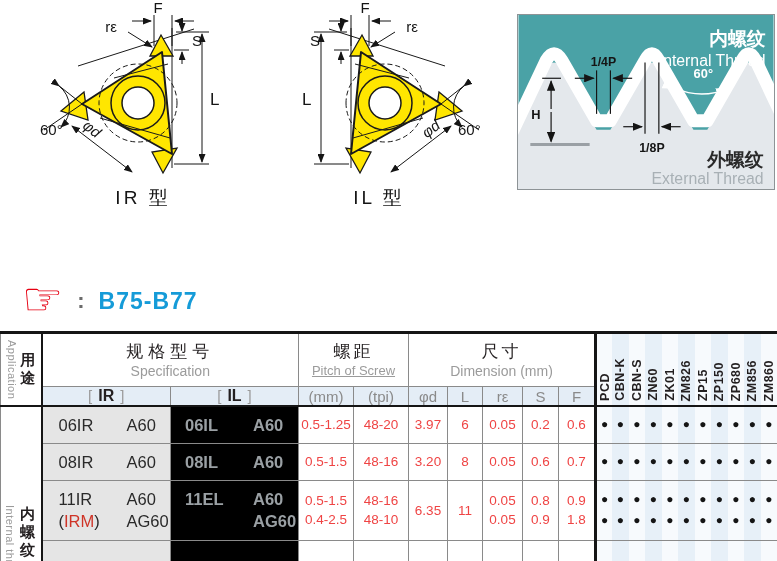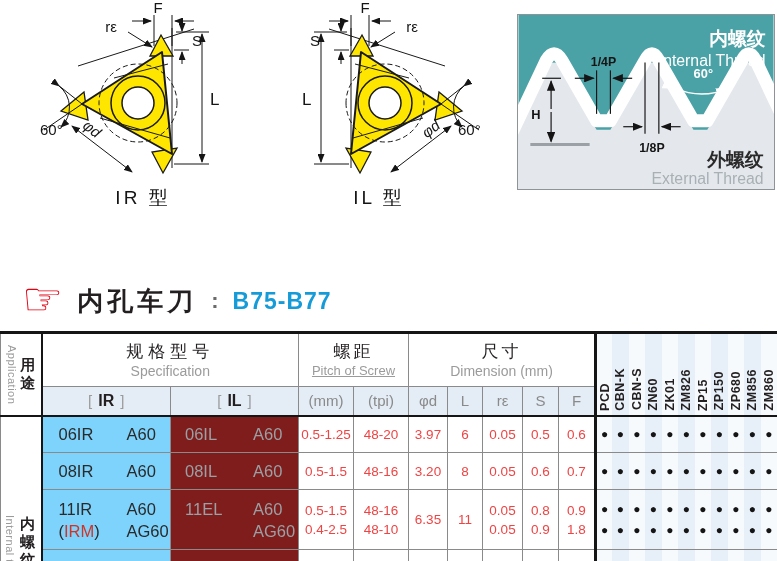--- a/index.html
+++ b/index.html
@@ -18,40 +18,40 @@
   #hand{color:#e60012;font-size:46px;line-height:40px;transform:translateY(-2px);}
   #title-cn{font-size:26px;font-weight:bold;letter-spacing:4px;color:#231f20;}
   #title-en{font-size:22px;color:#9b9b9b;margin-left:-4px;}
   #title-colon{font-size:22px;color:#6b6b6b;font-weight:bold;}
   #title-pages{font-size:23px;color:#159bd8;font-weight:bold;letter-spacing:1px;}
 
   
   #tbl-wrap{position:absolute;left:0;top:331px;width:777px;}
   table{border-collapse:collapse;table-layout:fixed;width:777px;border-top:3px solid #151515;}
   td{border:1px solid #8a8a8a;padding:0;text-align:center;vertical-align:middle;overflow:hidden;}
-  tr.hrow1{height:54px;} tr.subrow{height:29px;}
+  tr.hrow1{height:54px;} tr.subrow{height:19px;}
   tr.r-std{height:37px;} tr.r-tall{height:60px;} tr.r-cut{height:40px;}
 
   .h-cn{font-size:17px;font-weight:normal;color:#231f20;letter-spacing:5px;line-height:22px;}
   .h-cn2{letter-spacing:3px;}
   .h-en{font-size:14px;color:#9b9b9b;line-height:16px;letter-spacing:0;}
   .h-en-sm{font-size:13px;text-decoration:underline;}
 
   .t-app{border-bottom:2px solid #151515;}
   .app-col{border-right:2px solid #151515;background:#fff;}
   .appwrap{display:flex;align-items:center;justify-content:center;gap:2px;}
   .vtext-en{writing-mode:vertical-rl;font-size:11px;color:#9b9b9b;letter-spacing:.5px;}
   .vtext-cn{display:flex;flex-direction:column;font-size:15px;font-weight:bold;color:#231f20;line-height:18px;}
 
   tr.subrow td{background:#e4edf6;border-bottom:2px solid #151515;color:#8a8a8a;font-size:15px;}
   .brk{color:#9b9b9b;font-weight:normal;padding:0 6px;}
   .sub-code{color:#231f20;font-weight:bold;font-size:16px;}
 
-  .c-ir{background:#7dd3fc;}
-  .c-il{background:#7f1d1d;}
+  .c-ir{background:#e5e5e5;}
+  .c-il{background:#000000;font-weight:bold;}
   .code-line{display:grid;grid-template-columns:62px auto;column-gap:6px;padding-left:16px;text-align:left;
              font-size:16.5px;line-height:22px;color:#2a2a2a;}
   .c-il .code-line{color:#9aa0a4;padding-left:14px;}
   .red{color:#cf3427;}
   .val{color:#ef4444;font-size:13.5px;line-height:17px;}
   .val2 div{line-height:19px;}
 
   .gcell{border-left:none;border-right:none;background:#f7fafd;}
   .gstripe{background:#e7f0f8;}
   .gfirst{border-left:3px solid #151515;}
@@ -205,21 +205,20 @@
       <text x="187" y="64" text-anchor="middle" font-size="13" font-weight="bold" fill="#ffffff">60°</text>
       <text x="13" y="105" font-size="13" font-weight="bold" fill="#151515">H</text>
       <text x="135" y="139" text-anchor="middle" font-size="12.5" font-weight="bold" fill="#151515">1/8P</text>
       <text x="248" y="153" text-anchor="end" font-size="19" font-weight="bold" fill="#2a2a2a">外螺纹</text>
       <text x="248" y="171" text-anchor="end" font-size="16" fill="#a8b0b5">External Thread</text>
     </g>
   </svg>
 
   <div id="title-row">
     <span id="hand">☞</span>
-    <span id="title-cn">内孔车刀</span>
     <span id="title-colon">:</span>
     <span id="title-pages">B75-B77</span>
   </div>
 
   <div id="tbl-wrap">
     <table>
       <colgroup>
         <col style="width:41px">
           <col style="width:129px">
           <col style="width:128px">
@@ -325,21 +324,21 @@
             <div class="code-line">
                 <span>06IL</span>
                 <span>A60</span>
               </div>
           </td>
           <td class="val">0.5-1.25</td>
           <td class="val">48-20</td>
           <td class="val">3.97</td>
           <td class="val">6</td>
           <td class="val">0.05</td>
-          <td class="val">0.5</td>
+          <td class="val">0.2</td>
           <td class="val">0.6</td>
         <td class="gcell gfirst">
               <div class="dot">●</div>
             </td>
             <td class="gcell gstripe">
               <div class="dot">●</div>
             </td>
             <td class="gcell">
               <div class="dot">●</div>
             </td>

